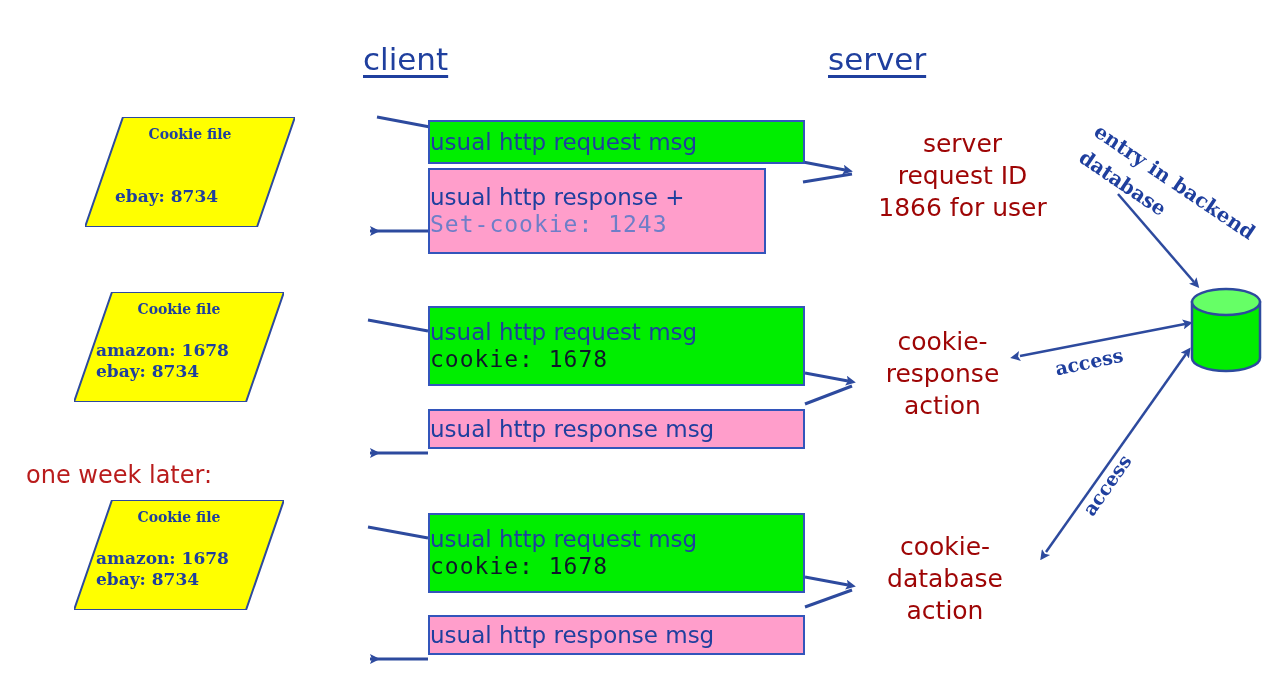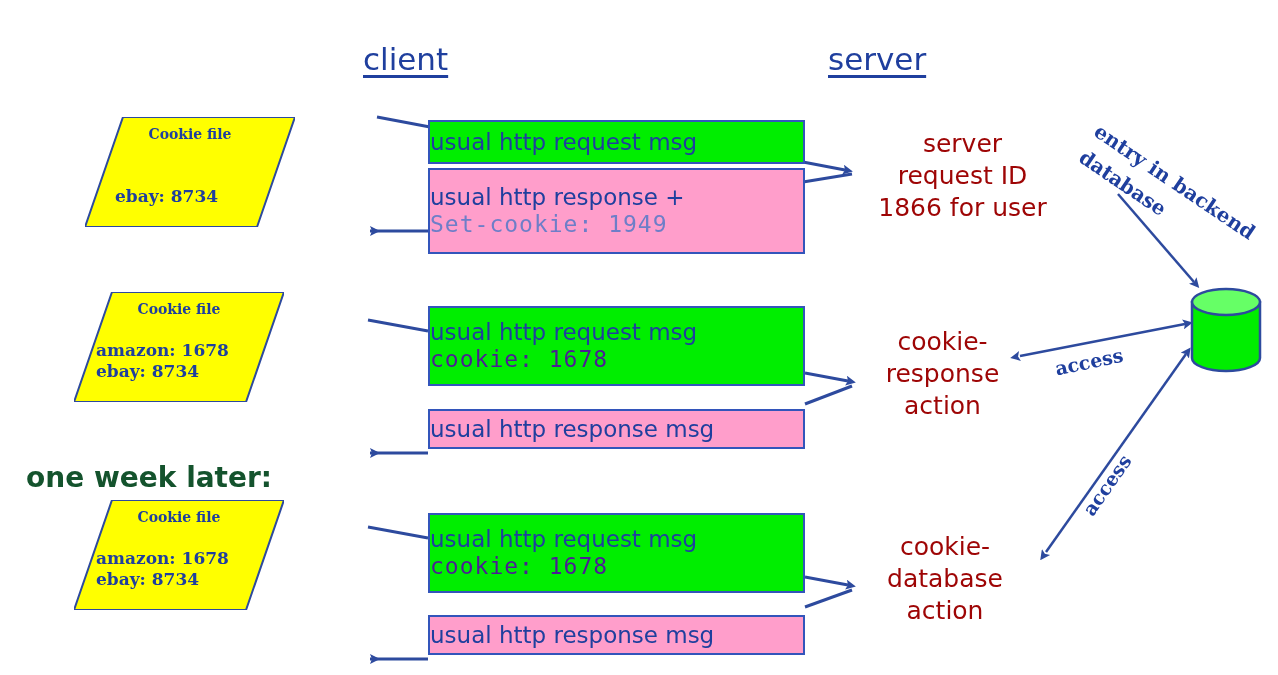--- a/index.html
+++ b/index.html
@@ -57,21 +57,21 @@
   .msgbox.pink{background:#ff9ecb;}
   .mline{
     font-family:"DejaVu Sans", sans-serif;
     font-size:23px;color:#1f3f9e;
     white-space:nowrap;line-height:27px;
   }
   .mline.mono{
     font-family:"DejaVu Sans Mono", monospace;
     font-size:23px;color:#6e7ec8;letter-spacing:1px;
   }
-  .mline.mono.teal{color:#4c1d95;}
+  .mline.mono.teal{color:#0f172a;}
 
   
   .red-note{
     position:absolute;
     font-family:"DejaVu Sans", sans-serif;
     font-size:25px;color:#9e0505;
     line-height:32px;text-align:center;white-space:nowrap;
   }
 
   
@@ -79,21 +79,21 @@
     position:absolute;
     font-family:"DejaVu Serif", serif;
     font-weight:bold;color:#1f3f9e;
     white-space:nowrap;
   }
 
   
   .week-later{
     position:absolute;
     font-family:"DejaVu Sans", sans-serif;
-    font-weight:bold;font-size:28px;color:#14532d;
+    font-weight:normal;font-size:24px;color:#b91c1c;
     white-space:nowrap;
   }
 
   
   #vec{position:absolute;left:0;top:0;width:1278px;height:675px;pointer-events:none;}
 </style>
 </head>
 <body>
 
 <div id="stage">
@@ -178,23 +178,23 @@
     <div class="cf-lines">
       <div>amazon: 1678</div>
       <div>ebay: 8734</div>
     </div>
   </div>
 
   <div class="msgbox green" style="left:428px;top:96px;width:377px;height:44px;">
     <div class="mline">usual http request msg</div>
   </div>
 
-  <div class="msgbox pink" style="left:428px;top:144px;width:377px;height:86px;">
+  <div class="msgbox pink" style="left:428px;top:144px;width:338px;height:86px;">
     <div class="mline">usual http response +</div>
-    <div class="mline mono">Set-cookie: 1949</div>
+    <div class="mline mono">Set-cookie: 1243</div>
   </div>
 
   <div class="red-note" style="left:855px;top:104px;width:215px;">
     <div>server</div>
     <div>request ID</div>
     <div>1866 for user</div>
   </div>
 
   <div class="rot-label" style="left:1103px;top:95px;font-size:20px;
               transform:rotate(34deg);transform-origin:left top;">

